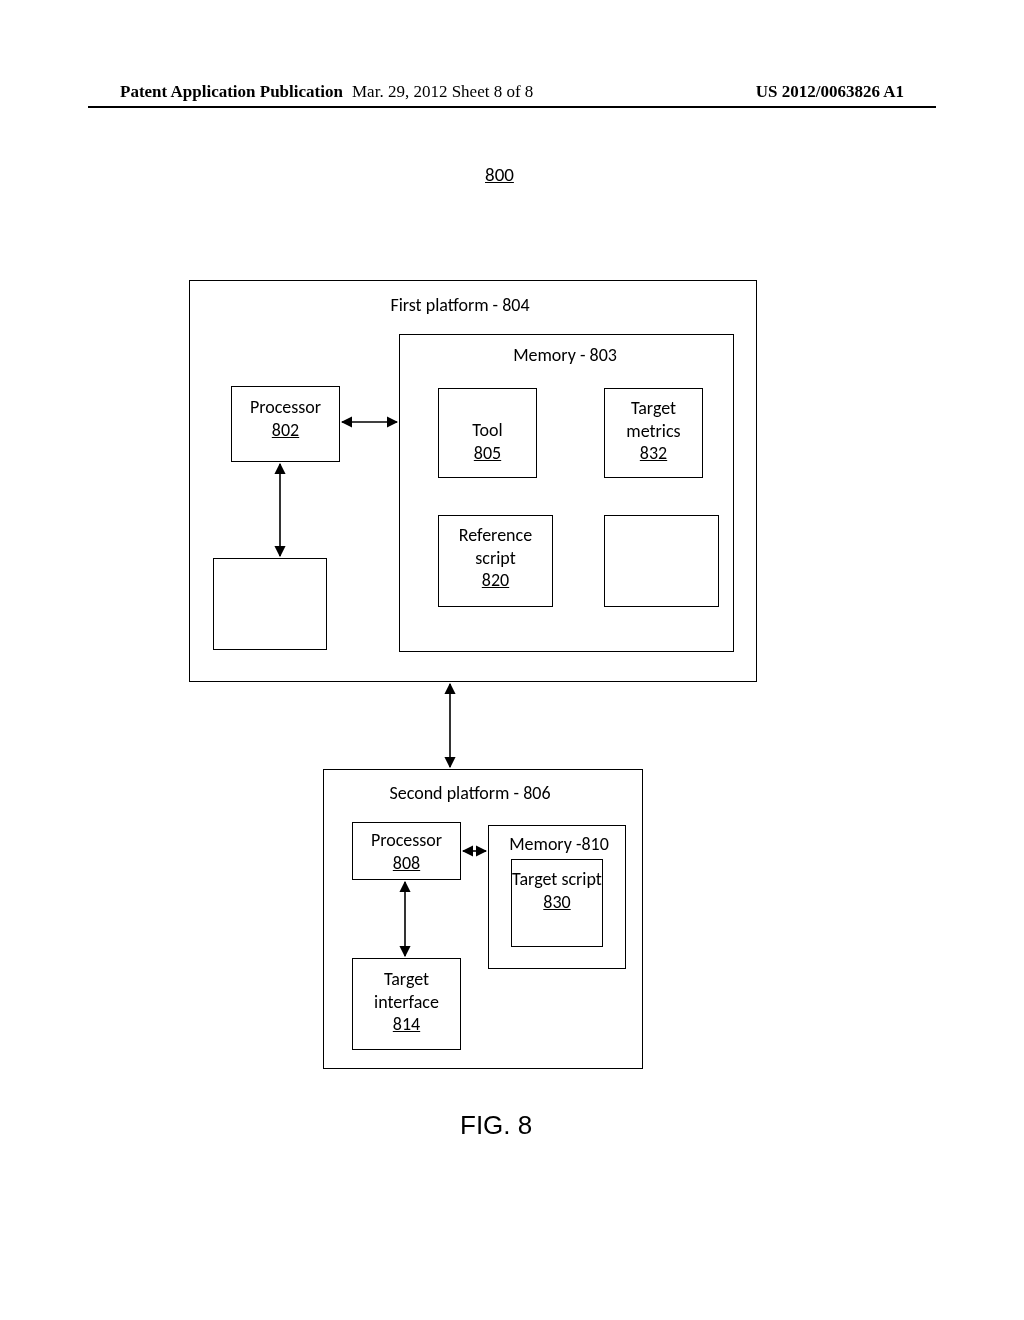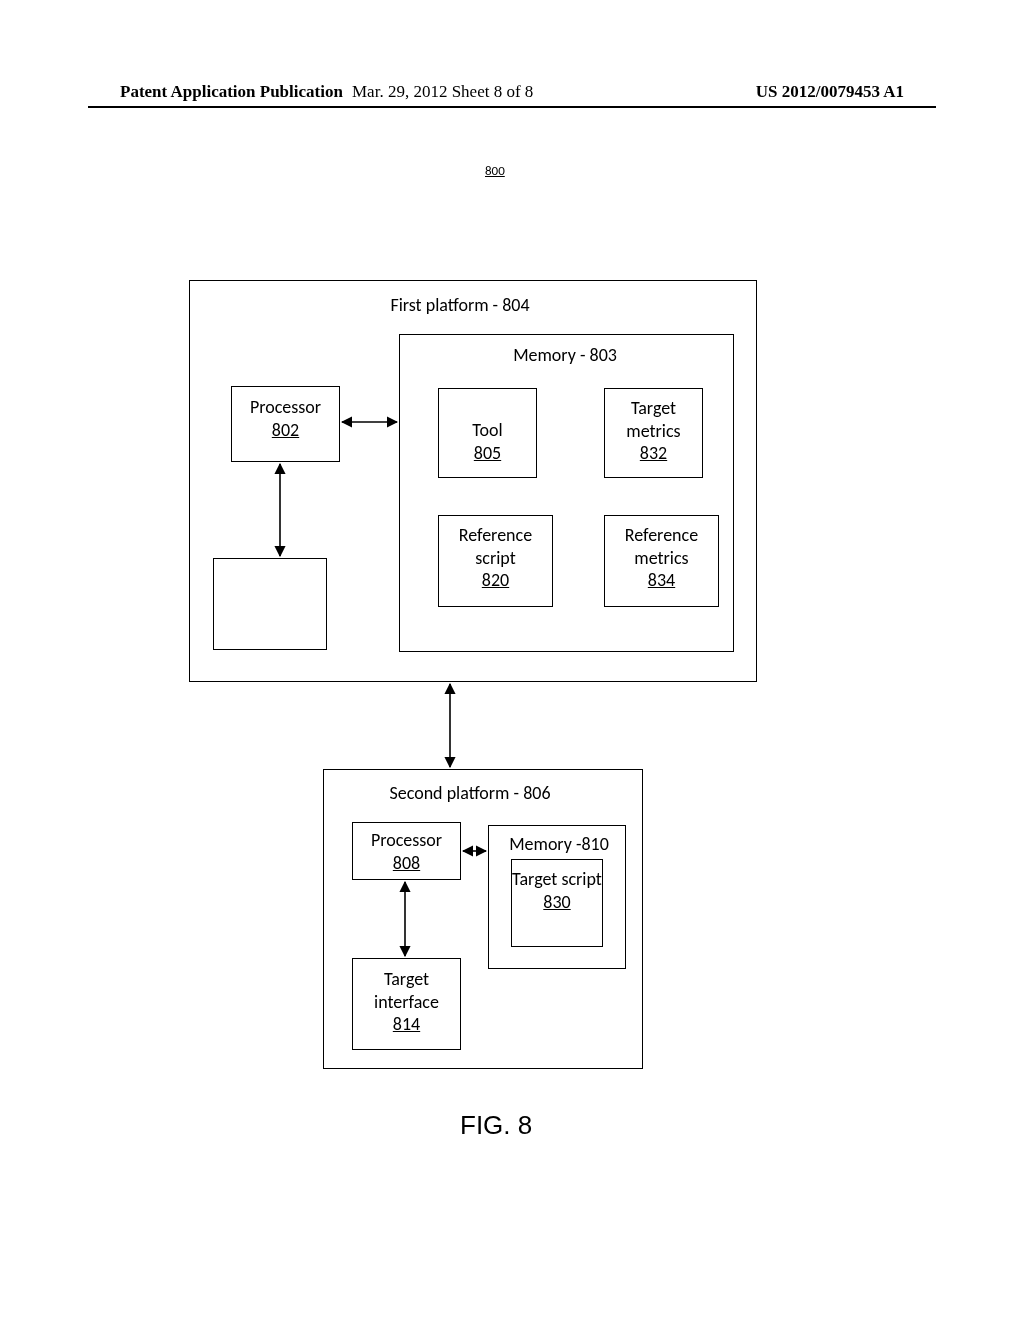--- a/index.html
+++ b/index.html
@@ -47,21 +47,21 @@
     left: 88px;
     width: 848px;
     height: 0;
     border-top: 2px solid #000;
   }
 
   .fig-number {
     position: absolute;
     left: 485px;
     top: 163px;
-    font-size: 13px;
+    font-size: 19px;
   }
   .fig-number .underline {
     text-decoration: underline;
   }
 
   .box {
     position: absolute;
     border: 1.5px solid #000;
     background: #fff;
     box-sizing: border-box;
@@ -134,21 +134,21 @@
   }
 </style>
 </head>
 <body>
 
 <div class="page">
 
   <div class="header">
     <span class="left">Patent Application Publication</span>
     <span class="center">Mar. 29, 2012  Sheet 8 of 8</span>
-    <span class="right">US 2012/0079453 A1</span>
+    <span class="right">US 2012/0063826 A1</span>
   </div>
   <div class="header-rule"></div>
 
   <div class="fig-number">
     <span class="underline">800</span>
   </div>
 
   <div class="box plat1"></div>
   <div class="label plat1-title">First platform - 804</div>
 
@@ -175,24 +175,20 @@
     <span class="ref">832</span>
   </div>
 
   <div class="box refs"></div>
   <div class="label refs-lbl">
     <span>Reference script</span><br>
     <span class="ref">820</span>
   </div>
 
   <div class="box refm"></div>
-  <div class="label refm-lbl">
-    <span>Reference metrics</span><br>
-    <span class="ref">834</span>
-  </div>
 
   <div class="box plat2"></div>
   <div class="label plat2-title">Second platform - 806</div>
 
   <div class="box proc2"></div>
   <div class="label proc2-lbl">
     <span>Processor</span><br>
     <span class="ref">808</span>
   </div>
 

